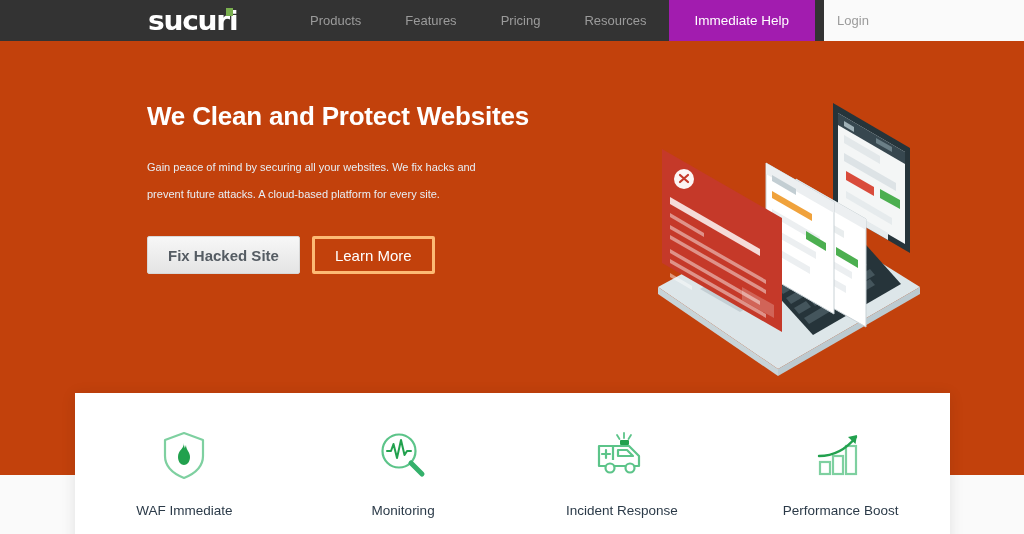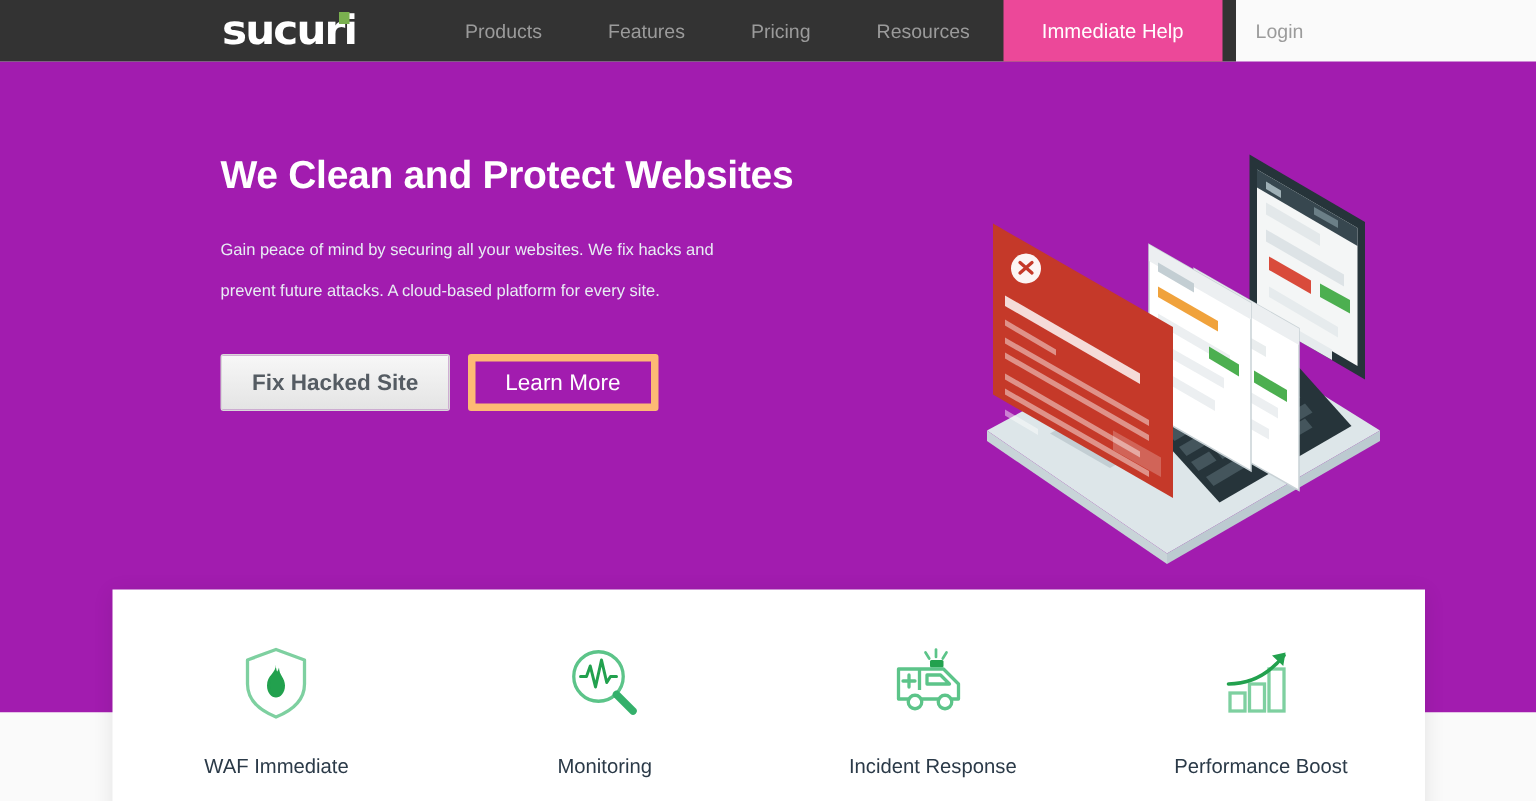--- a/index.html
+++ b/index.html
@@ -77,38 +77,38 @@
     align-items: center;
     padding: 0 22px;
     font-size: 13px;
     color: #9b9b9b;
     text-decoration: none;
     white-space: nowrap;
     cursor: pointer;
   }
 
   .nav-link.cta {
-    background: #ec4899;
+    background: #a21caf;
     color: #ffffff;
     padding: 0 26px;
     font-size: 13.5px;
   }
 
   .nav-link.login {
     color: #9b9b9b;
     padding-left: 22px;
   }
 
   
   .hero {
     position: absolute;
     top: 41px; left: 0;
     width: 1024px;
     height: 434px;
-    background: #a21caf;
+    background: #c2410c;
     overflow: hidden;
   }
 
   .hero-copy {
     position: absolute;
     left: 147px;
     top: 60px;
     width: 420px;
   }
 
@@ -151,21 +151,21 @@
     color: #555c63;
     border: 1px solid #d8d8d8;
     border-radius: 2px;
     font-weight: bold;
   }
 
   .btn-ghost {
     padding: 0 20px;
     background: transparent;
     color: #ffffff;
-    border: 5px solid #fdba74;
+    border: 3px solid #fdba74;
     border-radius: 2px;
   }
 
   
   .illustration {
     position: absolute;
     left: 648px;
     top: 50px;
     width: 280px;
     height: 290px;

